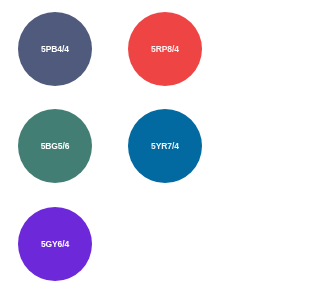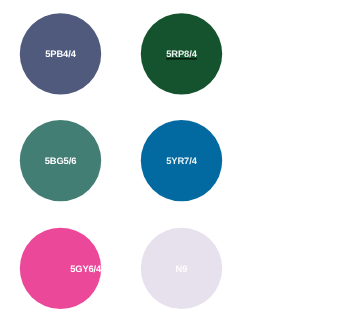--- a/index.html
+++ b/index.html
@@ -72,43 +72,38 @@
 <div id="palette-board" style="background: rgb(255, 255, 255);">
   <div class="swatch-grid">
 
     <div class="swatch-cell">
       <div class="swatch-circle" style="background: rgb(79, 90, 125);">
         <span class="swatch-label">5PB4/4</span>
       </div>
     </div>
 
     <div class="swatch-cell">
-      <div class="swatch-circle pale" style="background: #14532d; text-decoration: underline;">
+      <div class="swatch-circle pale" style="background: #ef4444;">
         <span class="swatch-label">5RP8/4</span>
       </div>
     </div>
 
     <div class="swatch-cell">
       <div class="swatch-circle" style="background: rgb(67, 126, 116);">
         <span class="swatch-label">5BG5/6</span>
       </div>
     </div>
 
     <div class="swatch-cell">
       <div class="swatch-circle pale" style="background: #0369a1;">
         <span class="swatch-label">5YR7/4</span>
       </div>
     </div>
 
     <div class="swatch-cell">
-      <div class="swatch-circle" style="background: #ec4899; justify-content: flex-end;">
+      <div class="swatch-circle" style="background: #6d28d9;">
         <span class="swatch-label">5GY6/4</span>
       </div>
     </div>
 
-    <div class="swatch-cell">
-      <div class="swatch-circle pale" style="background: rgb(230, 225, 236);">
-        <span class="swatch-label">N9</span>
-      </div>
-    </div>
 
   </div>
 </div>
 
 </body></html>

